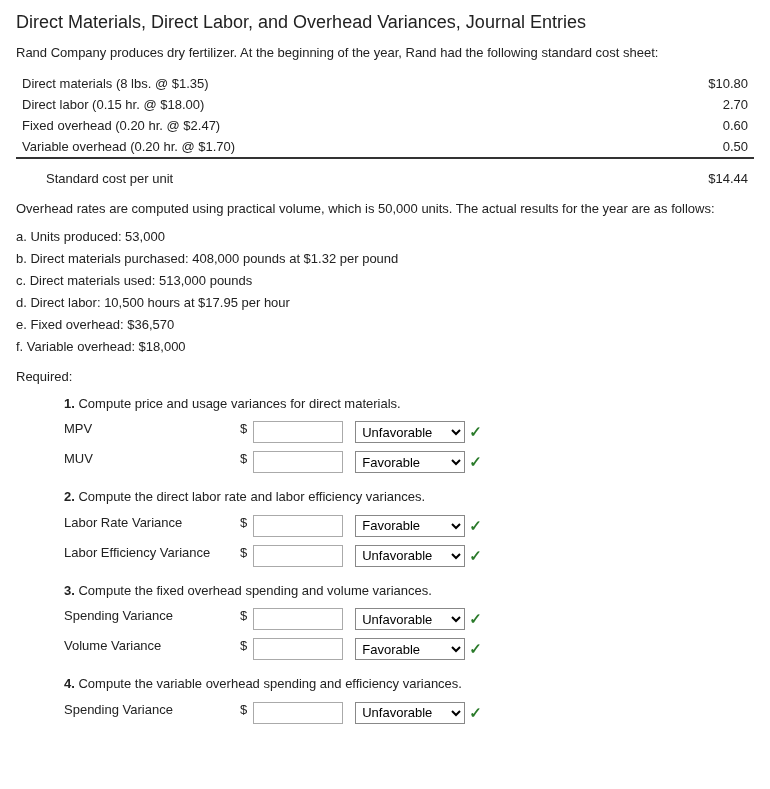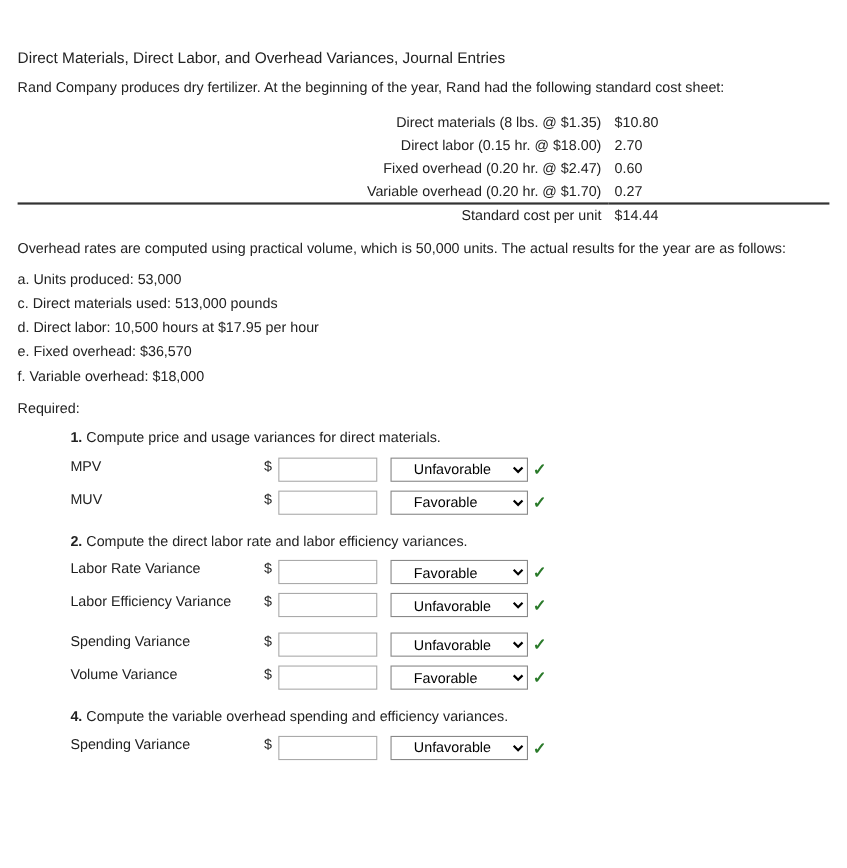--- a/index.html
+++ b/index.html
@@ -5,49 +5,47 @@
     * { box-sizing: border-box; margin: 0; padding: 0; }
     body {
       font-family: Arial, sans-serif;
       font-size: 13px;
       color: #222;
       background: #fff;
       padding: 12px 16px;
       width: 770px;
     }
     .page-title {
-      font-size: 14px;
-      margin-bottom: 10px;
-      margin-top: 32px;
+      font-size: 18px;
+      margin-bottom: 10px;
     }
     .intro-text {
       margin-bottom: 10px;
       line-height: 1.5;
     }
     .cost-table {
       width: 100%;
       border-collapse: collapse;
       margin-bottom: 10px;
     }
     .cost-table td {
       padding: 3px 6px;
       vertical-align: top;
     }
     .cost-table td.label-col {
       width: 320px;
-      text-align: right;
     }
     .cost-table td.value-col {
       width: 120px;
-      text-align: left;
+      text-align: right;
     }
     .cost-table .total-row td {
       border-top: 2px double #333;
       font-weight: normal;
-      padding-top: 2px;
+      padding-top: 12px;
     }
     .cost-table .total-row td.label-col {
       padding-left: 30px;
     }
     .overhead-text {
       margin-bottom: 8px;
       line-height: 1.5;
     }
     .actual-results {
       margin-bottom: 10px;
@@ -90,21 +88,21 @@
       display: flex;
       align-items: center;
       gap: 4px;
       margin-left: 6px;
     }
     .variance-select {
       height: 22px;
       border: 1px solid #888;
       background: #fff;
       font-size: 13px;
-      padding: 1px 16px;
+      padding: 1px 2px;
       min-width: 110px;
     }
     .check-icon {
       color: #2a7a2a;
       font-size: 15px;
       font-weight: bold;
     }
     .section-num {
       font-weight: bold;
     }
@@ -125,36 +123,37 @@
       <tr>
         <td class="label-col">Direct labor (0.15 hr. @ $18.00)</td>
         <td class="value-col">2.70</td>
       </tr>
       <tr>
         <td class="label-col">Fixed overhead (0.20 hr. @ $2.47)</td>
         <td class="value-col">0.60</td>
       </tr>
       <tr>
         <td class="label-col">Variable overhead (0.20 hr. @ $1.70)</td>
-        <td class="value-col">0.27</td>
+        <td class="value-col">0.50</td>
       </tr>
       <tr class="total-row">
         <td class="label-col" style="padding-left:30px">Standard cost per unit</td>
         <td class="value-col">$14.44</td>
       </tr>
     </tbody>
   <tbody>
       <tr class="total-row" id="total-row-placeholder"></tr>
 </tbody>
   </table>
 
 <div class="overhead-text">Overhead rates are computed using practical volume, which is 50,000 units. The actual results for the year are as follows:</div>
 
 <div class="actual-results" id="actual-results-container">
     <div>a. Units produced: 53,000</div>
+    <div>b. Direct materials purchased: 408,000 pounds at $1.32 per pound</div>
     <div>c. Direct materials used: 513,000 pounds</div>
     <div>d. Direct labor: 10,500 hours at $17.95 per hour</div>
     <div>e. Fixed overhead: $36,570</div>
     <div>f. Variable overhead: $18,000</div>
   </div>
 
 <div class="required-header">Required:</div>
 
 <div id="questions-container">
     <div class="question-block">
@@ -193,20 +192,21 @@
         <span class="row-label">Labor Efficiency Variance</span>
         <span class="dollar-sign">$</span>
         <input type="text" class="input-field" style="">
         <div class="dropdown-wrapper">
           <select class="variance-select"><option value="Favorable">Favorable</option><option value="Unfavorable" selected="">Unfavorable</option></select>
           <span class="check-icon">✓</span>
         </div>
       </div>
     </div>
     <div class="question-block">
+      <div class="question-label"><span class="section-num">3.</span> Compute the fixed overhead spending and volume variances.</div>
       <div class="variance-row">
         <span class="row-label">Spending Variance</span>
         <span class="dollar-sign">$</span>
         <input type="text" class="input-field" style="">
         <div class="dropdown-wrapper">
           <select class="variance-select"><option value="Favorable">Favorable</option><option value="Unfavorable" selected="">Unfavorable</option></select>
           <span class="check-icon">✓</span>
         </div>
       </div>
       <div class="variance-row">

